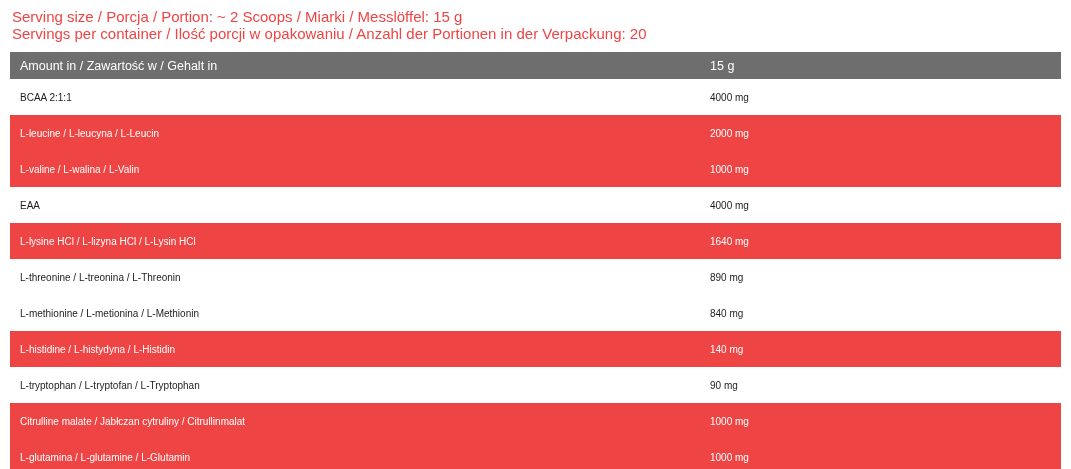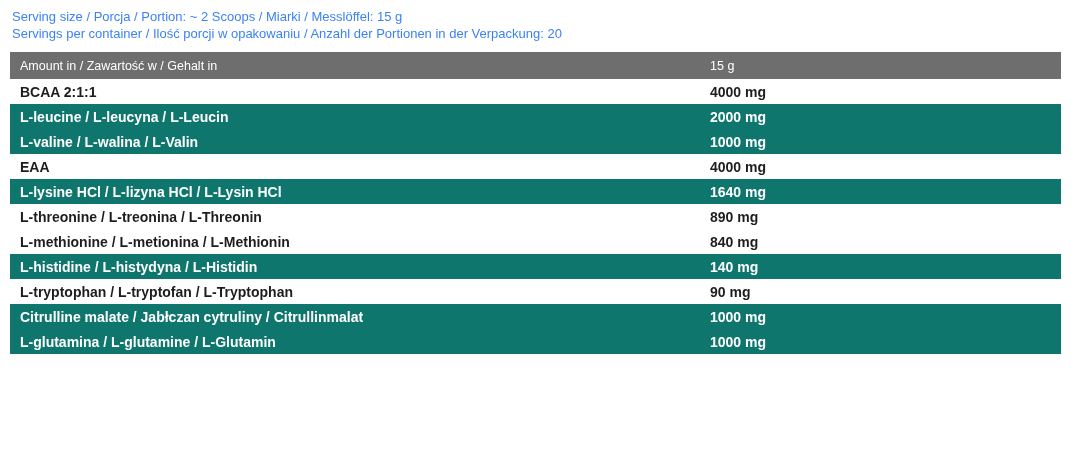--- a/index.html
+++ b/index.html
@@ -18,53 +18,53 @@
     position: relative;
     width: 1071px;
     height: 469px;
     box-sizing: border-box;
     padding: 8px 10px 0 10px;
   }
   .serving-lines {
     margin: 0 0 10px 2px;
   }
   .serving-line {
-    font-size: 13px;
+    font-size: 15px;
     line-height: 17px;
-    color: #3b82f6;
+    color: #ef4444;
     white-space: nowrap;
   }
   table.nutrition {
     width: 1051px;
     border-collapse: collapse;
     table-layout: fixed;
   }
   table.nutrition col.c1 { width: 690px; }
   table.nutrition col.c2 { width: 361px; }
 
   table.nutrition th,
   table.nutrition td {
     padding: 0 0 0 10px;
-    height: 25px;
+    height: 36px;
     vertical-align: middle;
-    font-size: 14px;
-    font-weight: bold;
+    font-size: 10px;
+    font-weight: normal;
     text-align: left;
     white-space: nowrap;
     overflow: hidden;
   }
   tr.header-row th {
     background: #6e6e6e;
     color: #ffffff;
     font-weight: normal;
     height: 27px;
     font-size: 12.5px;
   }
   tr.shaded td {
-    background: #0f766e;
+    background: #ef4444;
     color: #ffffff;
   }
   tr.plain td {
     background: #ffffff;
     color: #1d1d1d;
   }
   td.value, th.value {
     padding-left: 12px;
   }
 </style>

